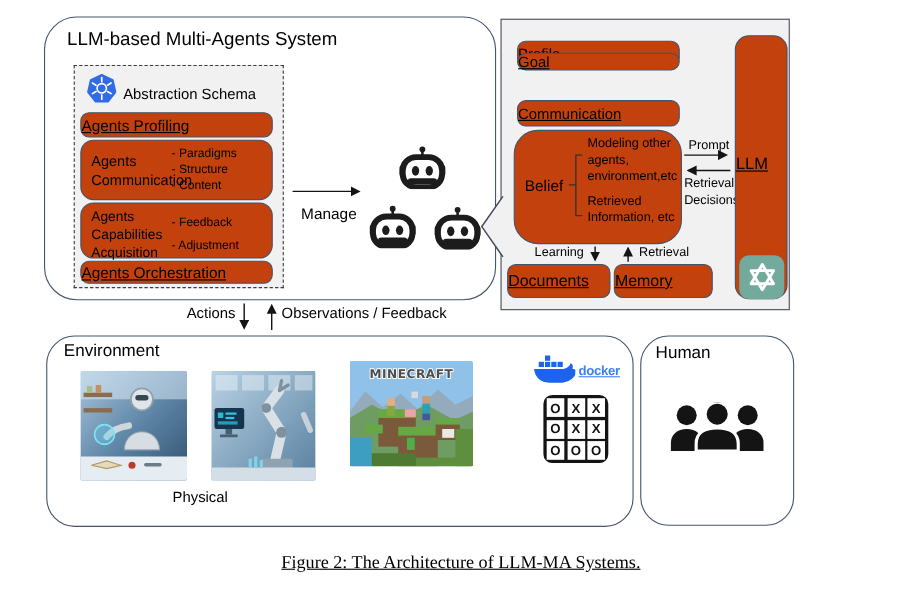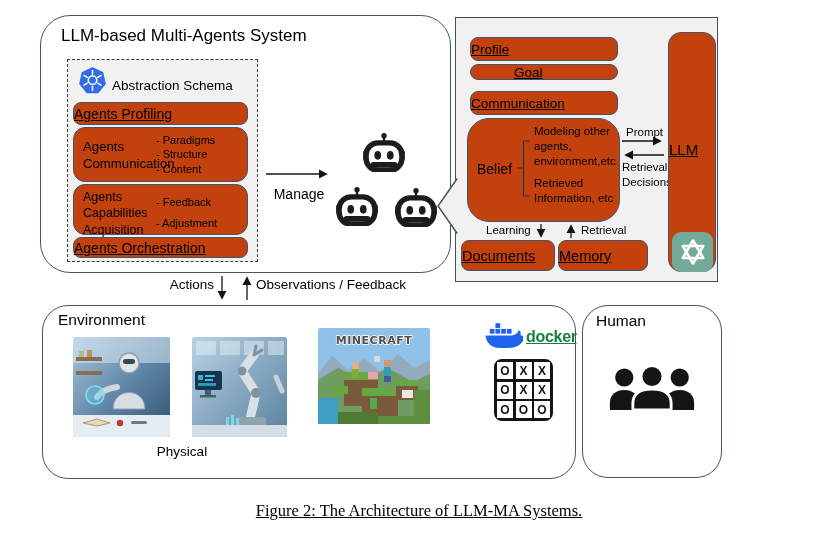--- a/index.html
+++ b/index.html
@@ -81,21 +81,21 @@
   <svg class="abs" style="left:394px;top:187px;" width="44" height="40" viewBox="0 0 52 48">
       <use href="#robot-sym"></use>
     </svg>
 
   <div class="abs" style="left:455px;top:17px;width:263px;height:265px;background:#f1f1f2;
               border:1.4px solid #474d5c;box-sizing:border-box;"></div>
 
   <div class="wbox" style="left:470px;top:37px;width:148px;height:24px;font-size:13.5px;">
     <span>Profile</span>
   </div>
-  <div class="wbox" style="left:470px;top:64px;width:148px;height:16px;font-size:13.5px;padding-left:43px;">
+  <div class="wbox" style="left:470px;top:48px;width:148px;height:16px;font-size:13.5px;">
     <span>Goal</span>
   </div>
   <div class="wbox" style="left:470px;top:91px;width:148px;height:24px;font-size:13.5px;">
     <span>Communication</span>
   </div>
 
   <div class="wbox" style="left:467px;top:118px;width:153px;height:104px;border-radius:22px;"></div>
   <div class="abs" style="left:477px;top:161px;font-size:14px;">Belief</div>
   <div class="abs ml" style="left:534px;top:176px;font-size:11.5px;line-height:1.32;">Retrieved
 Information, etc</div>
@@ -236,21 +236,21 @@
       <g fill="#1d63ed">
         <rect x="11" y="1" width="5" height="5"></rect>
         <rect x="5" y="7" width="5" height="5"></rect>
           <rect x="11" y="7" width="5" height="5"></rect>
         <rect x="17" y="7" width="5" height="5"></rect>
           <rect x="23" y="7" width="5" height="5"></rect>
         <path d="M0.5,14 h28 c3.5,-0.5 6,-2.5 7,-5.5 c2,0.8 2.6,2.8 1.8,5.5 c2.5,0 3.8,0.8 4.2,1.6
                  c-1.5,6.5 -7.5,11.4 -16.5,11.4 h-10 c-8,0 -13.5,-5 -14.5,-13 z"></path>
       </g>
     </svg>
-    <span style="font-size:16px;font-weight:bold;color:#15803d;margin-left:3px;letter-spacing:-0.3px;text-decoration:underline;">docker</span>
+    <span style="font-size:12px;font-weight:bold;color:#3b82f6;margin-left:3px;letter-spacing:-0.3px;text-decoration:underline;">docker</span>
   </div>
 
   <div class="ttt" style="left:494px;top:359px;width:59px;height:62px;">
     <span>O</span>
     <span>X</span>
     <span>X</span>
     <span>O</span>
     <span>X</span>
     <span>X</span>
     <span>O</span>

